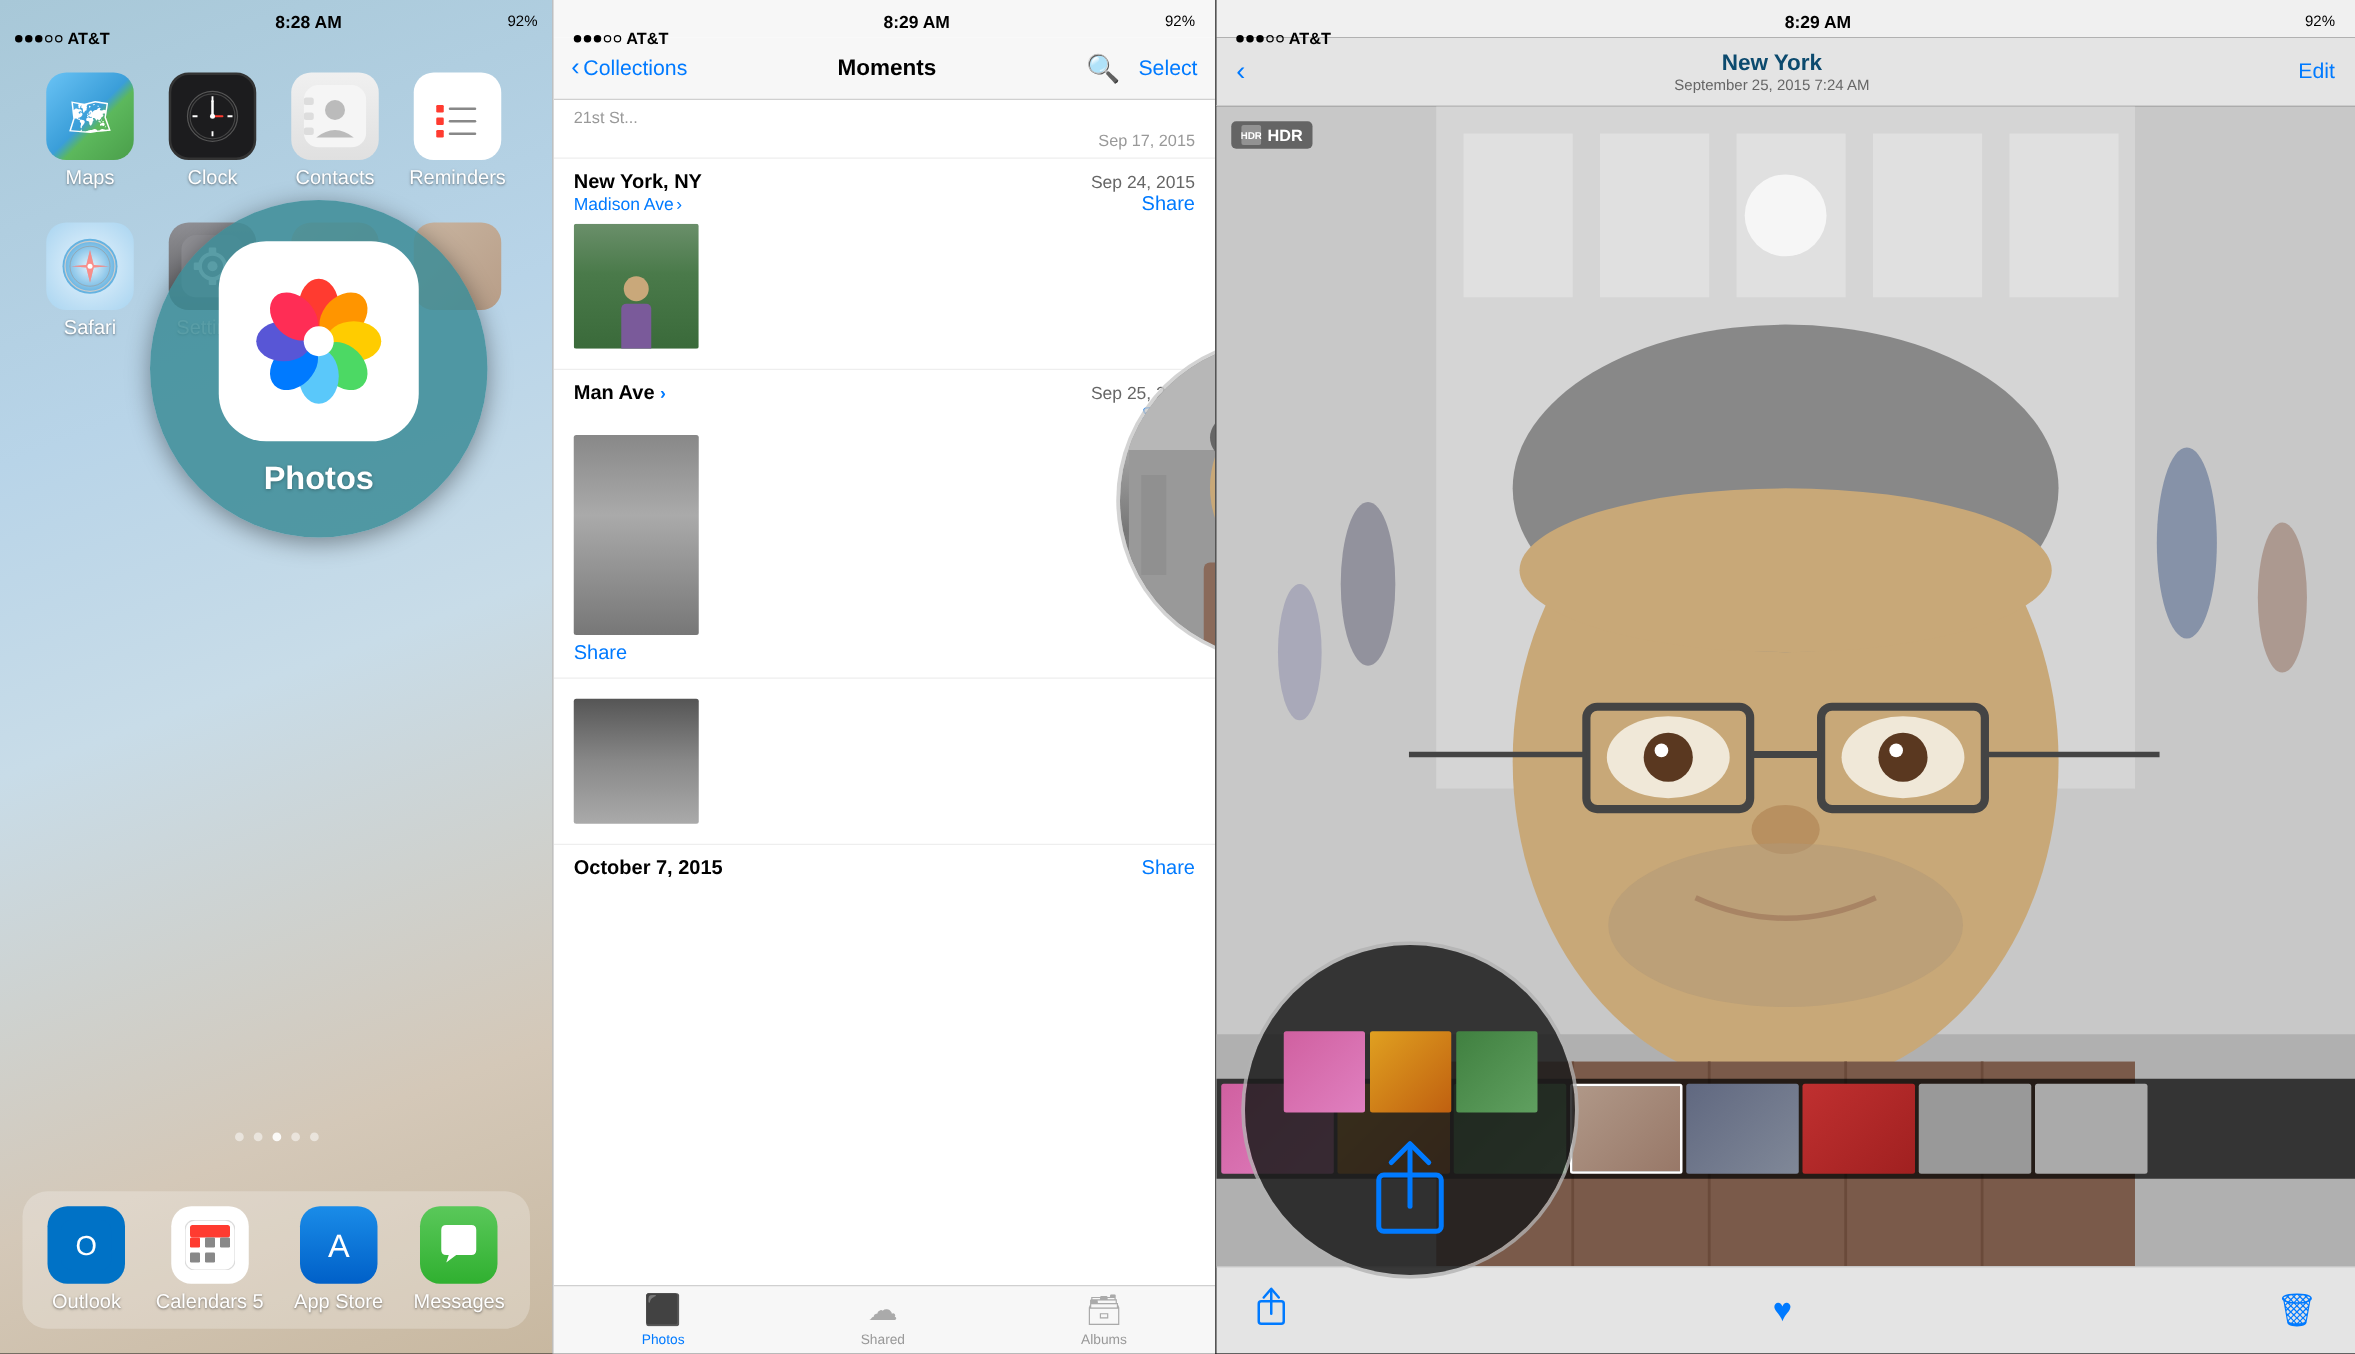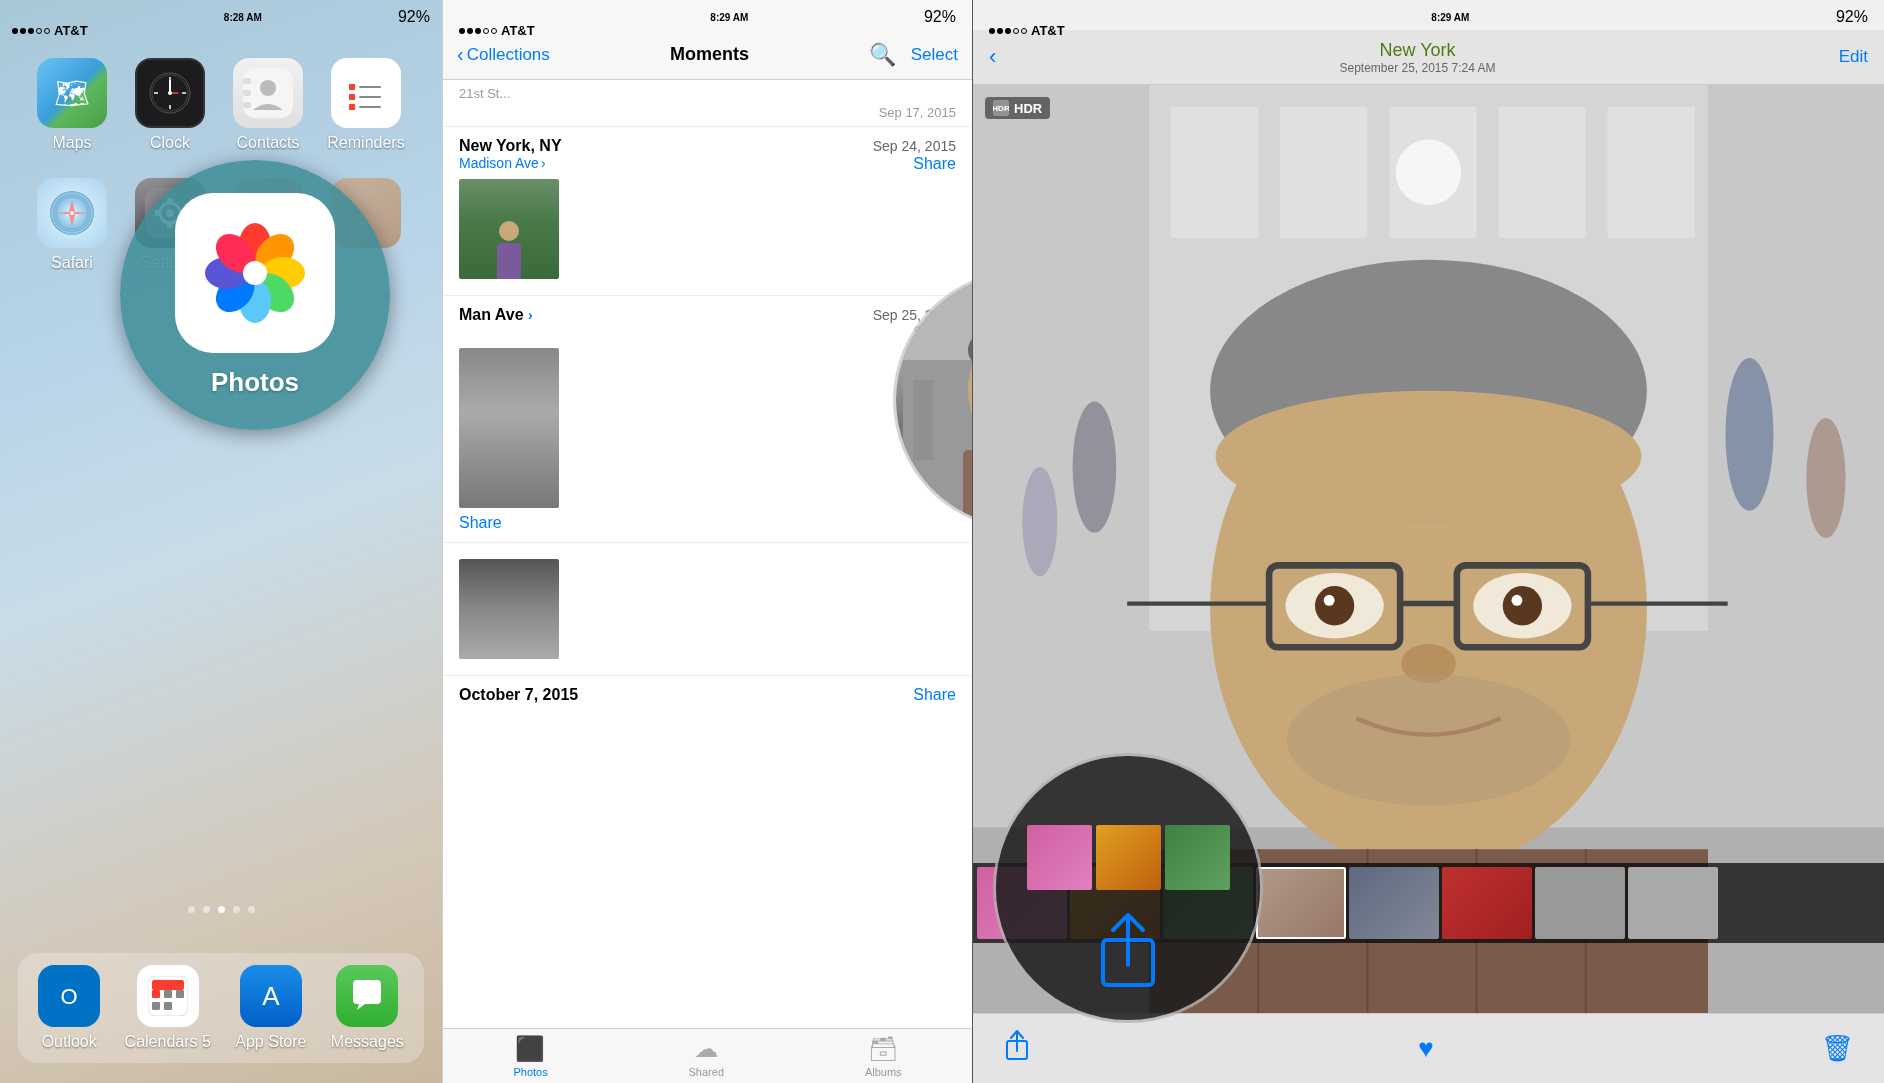--- a/index.html
+++ b/index.html
@@ -22,22 +22,22 @@
       overflow: hidden;
     }
     .status-bar {
       display: flex;
       justify-content: space-between;
       align-items: center;
       padding: 6px 12px 0;
       height: 28px;
     }
     .status-left { font-size: 13px; font-weight: 600; color: #000; display: flex; align-items: center; gap: 4px; margin-top: 27px; }
-    .status-center { font-size: 10px; font-weight: 600; color: #000; }
-    .status-right { font-size: 16px; color: #000; display: flex; align-items: flex-end; gap: 4px; }
+    .status-center { font-size: 14px; font-weight: 600; color: #000; }
+    .status-right { font-size: 12px; color: #000; display: flex; align-items: flex-end; gap: 4px; }
     .signal-dots { display: flex; gap: 2px; align-items: center; }
     .signal-dot { width: 6px; height: 6px; border-radius: 50%; background: #000; }
     .signal-dot.empty { background: transparent; border: 1px solid #000; }
 
     .app-grid {
       display: grid;
       grid-template-columns: repeat(4, 88px);
       grid-template-rows: repeat(3, 110px);
       gap: 10px;
       padding: 20px 28px;
@@ -305,21 +305,21 @@
     .photo-nav-bar {
       height: 55px;
       background: rgba(240,240,240,0.95);
       border-bottom: 1px solid #ccc;
       display: flex;
       align-items: center;
       justify-content: space-between;
       padding: 0 16px;
     }
     .photo-nav-title { text-align: center; }
-    .photo-nav-title h2 { font-size: 18px; font-weight: 400; color: #4d7c0f; }
+    .photo-nav-title h2 { font-size: 18px; font-weight: 700; color: #0c4a6e; }
     .photo-nav-title p { font-size: 12px; color: #666; }
     .photo-back { color: #007AFF; font-size: 22px; cursor: pointer; }
     .photo-edit { color: #007AFF; font-size: 17px; font-weight: 400; cursor: pointer; }
 
     
     .photo-main {
       width: 100%;
       height: calc(1083px - 30px - 55px - 70px);
       background: linear-gradient(180deg, #aaa 0%, #888 20%, #999 50%, #bbb 80%, #ccc 100%);
       position: relative;

